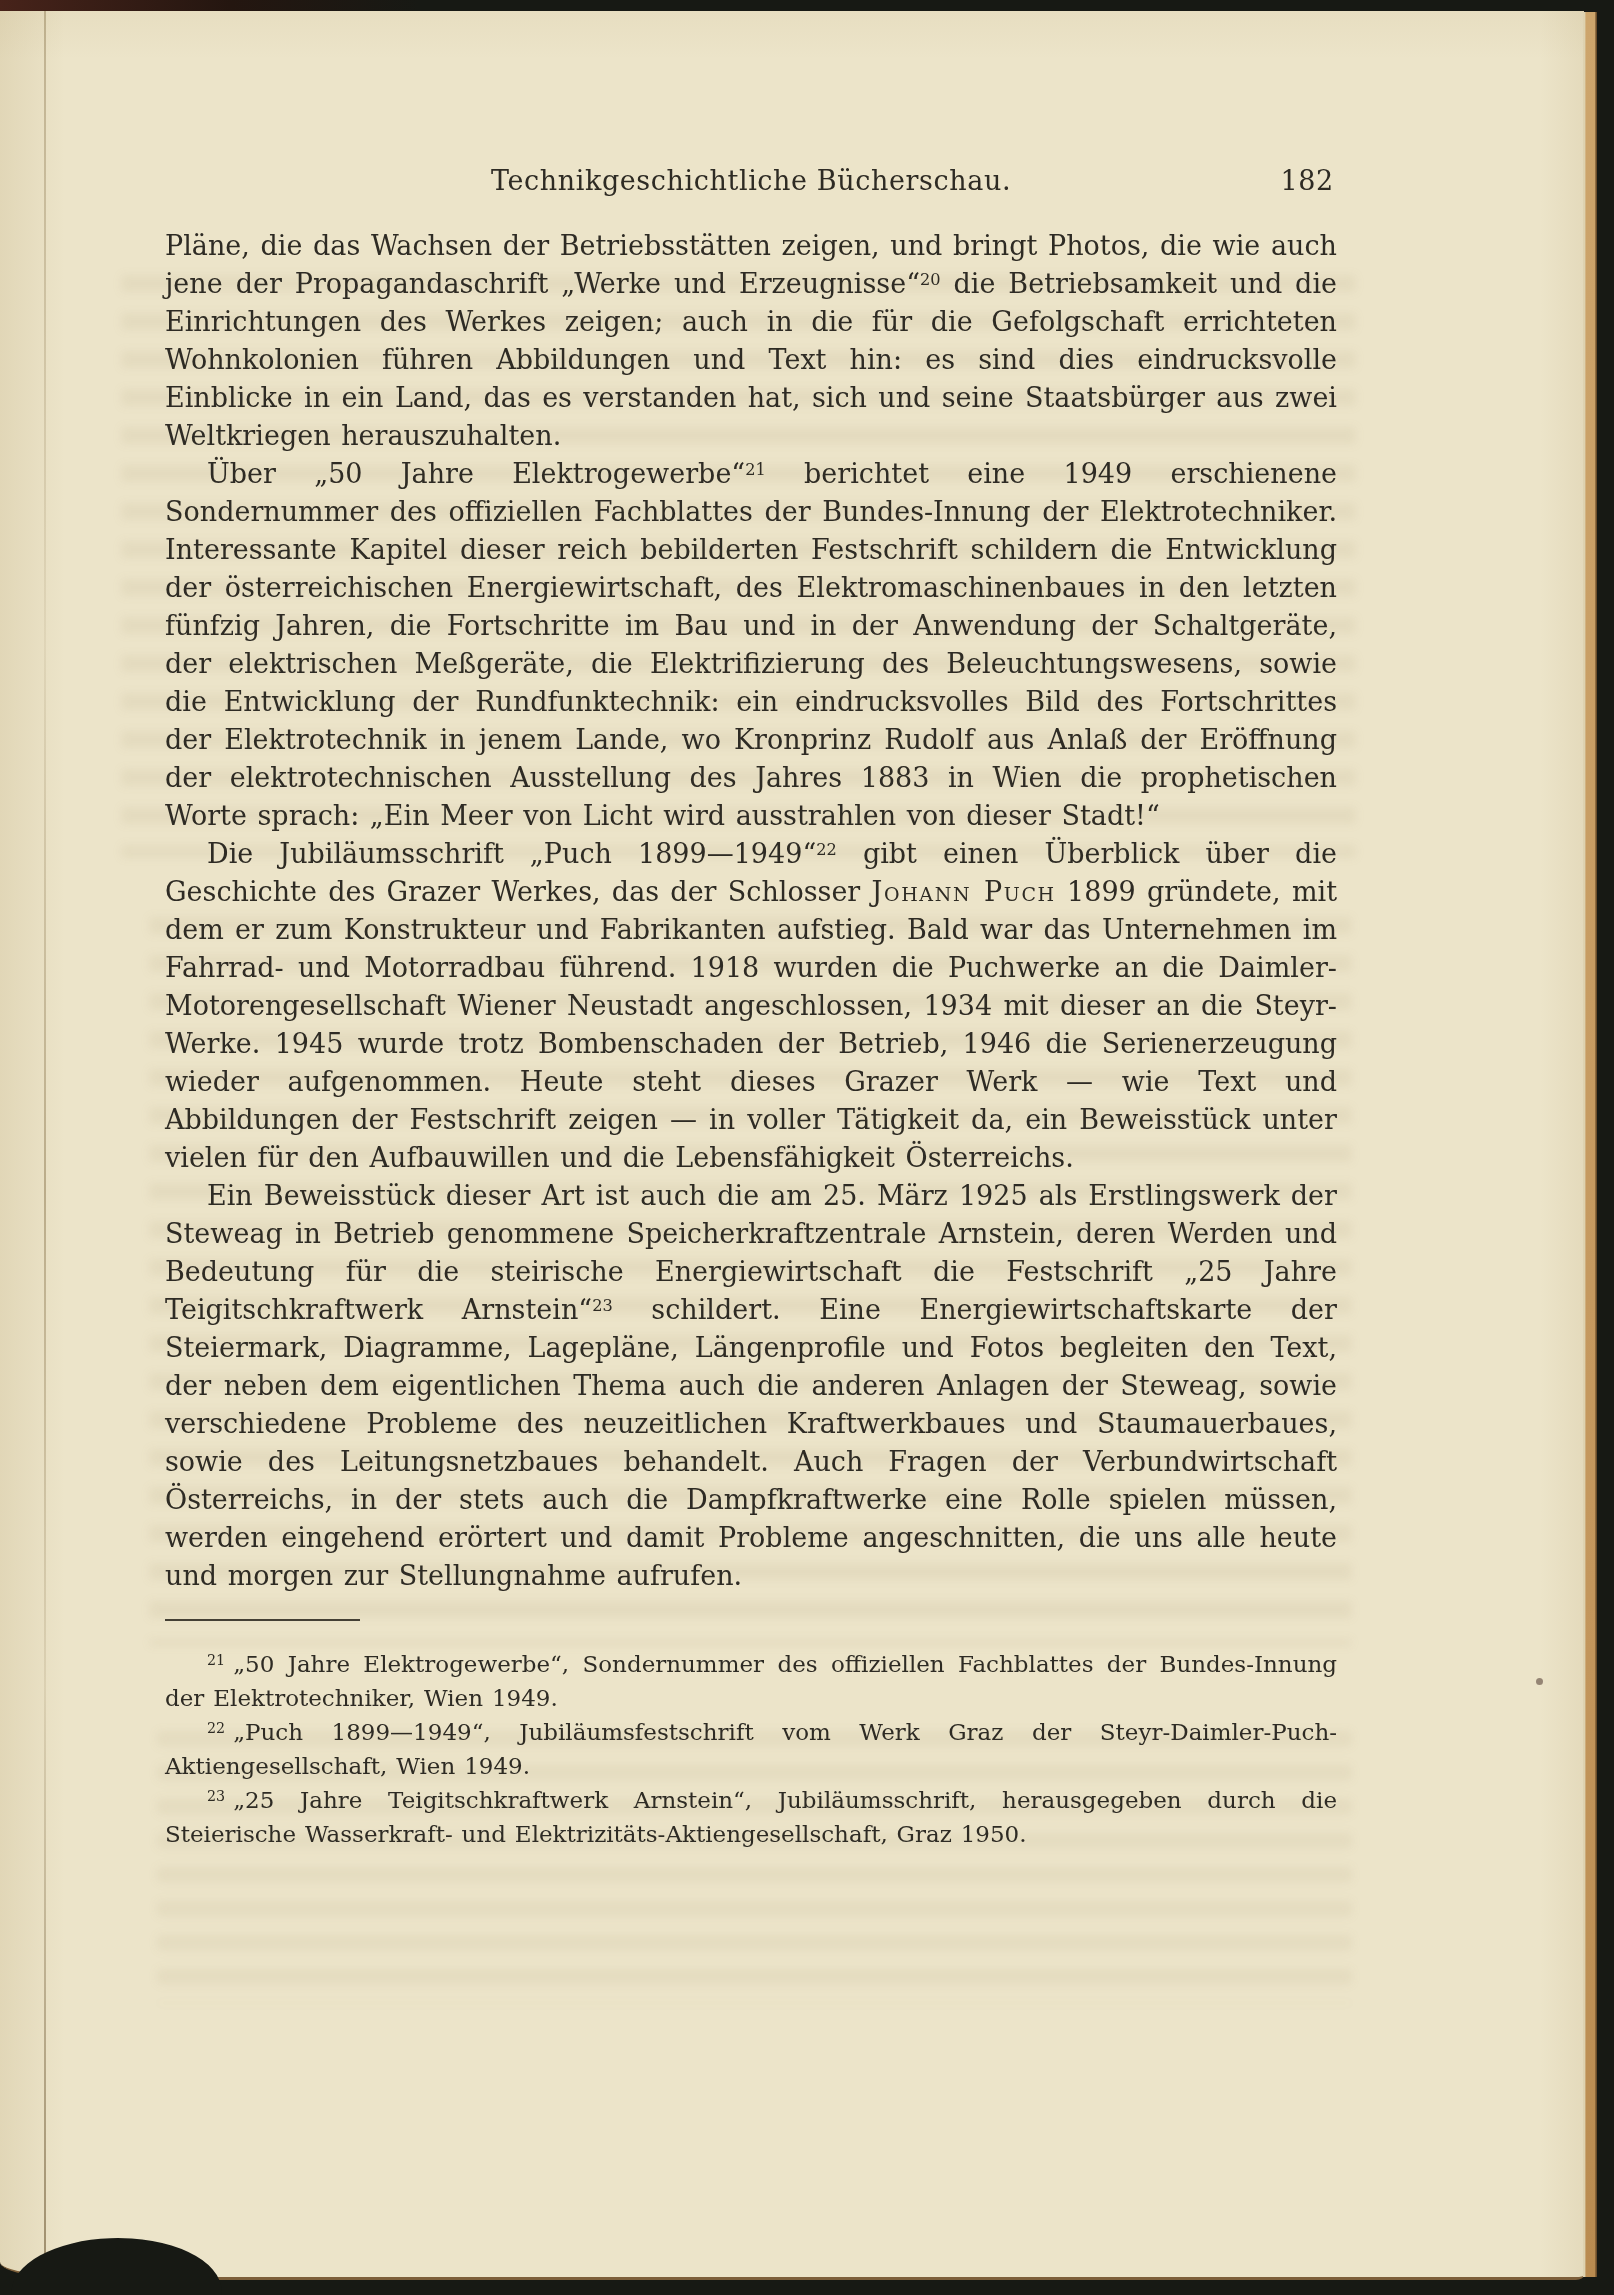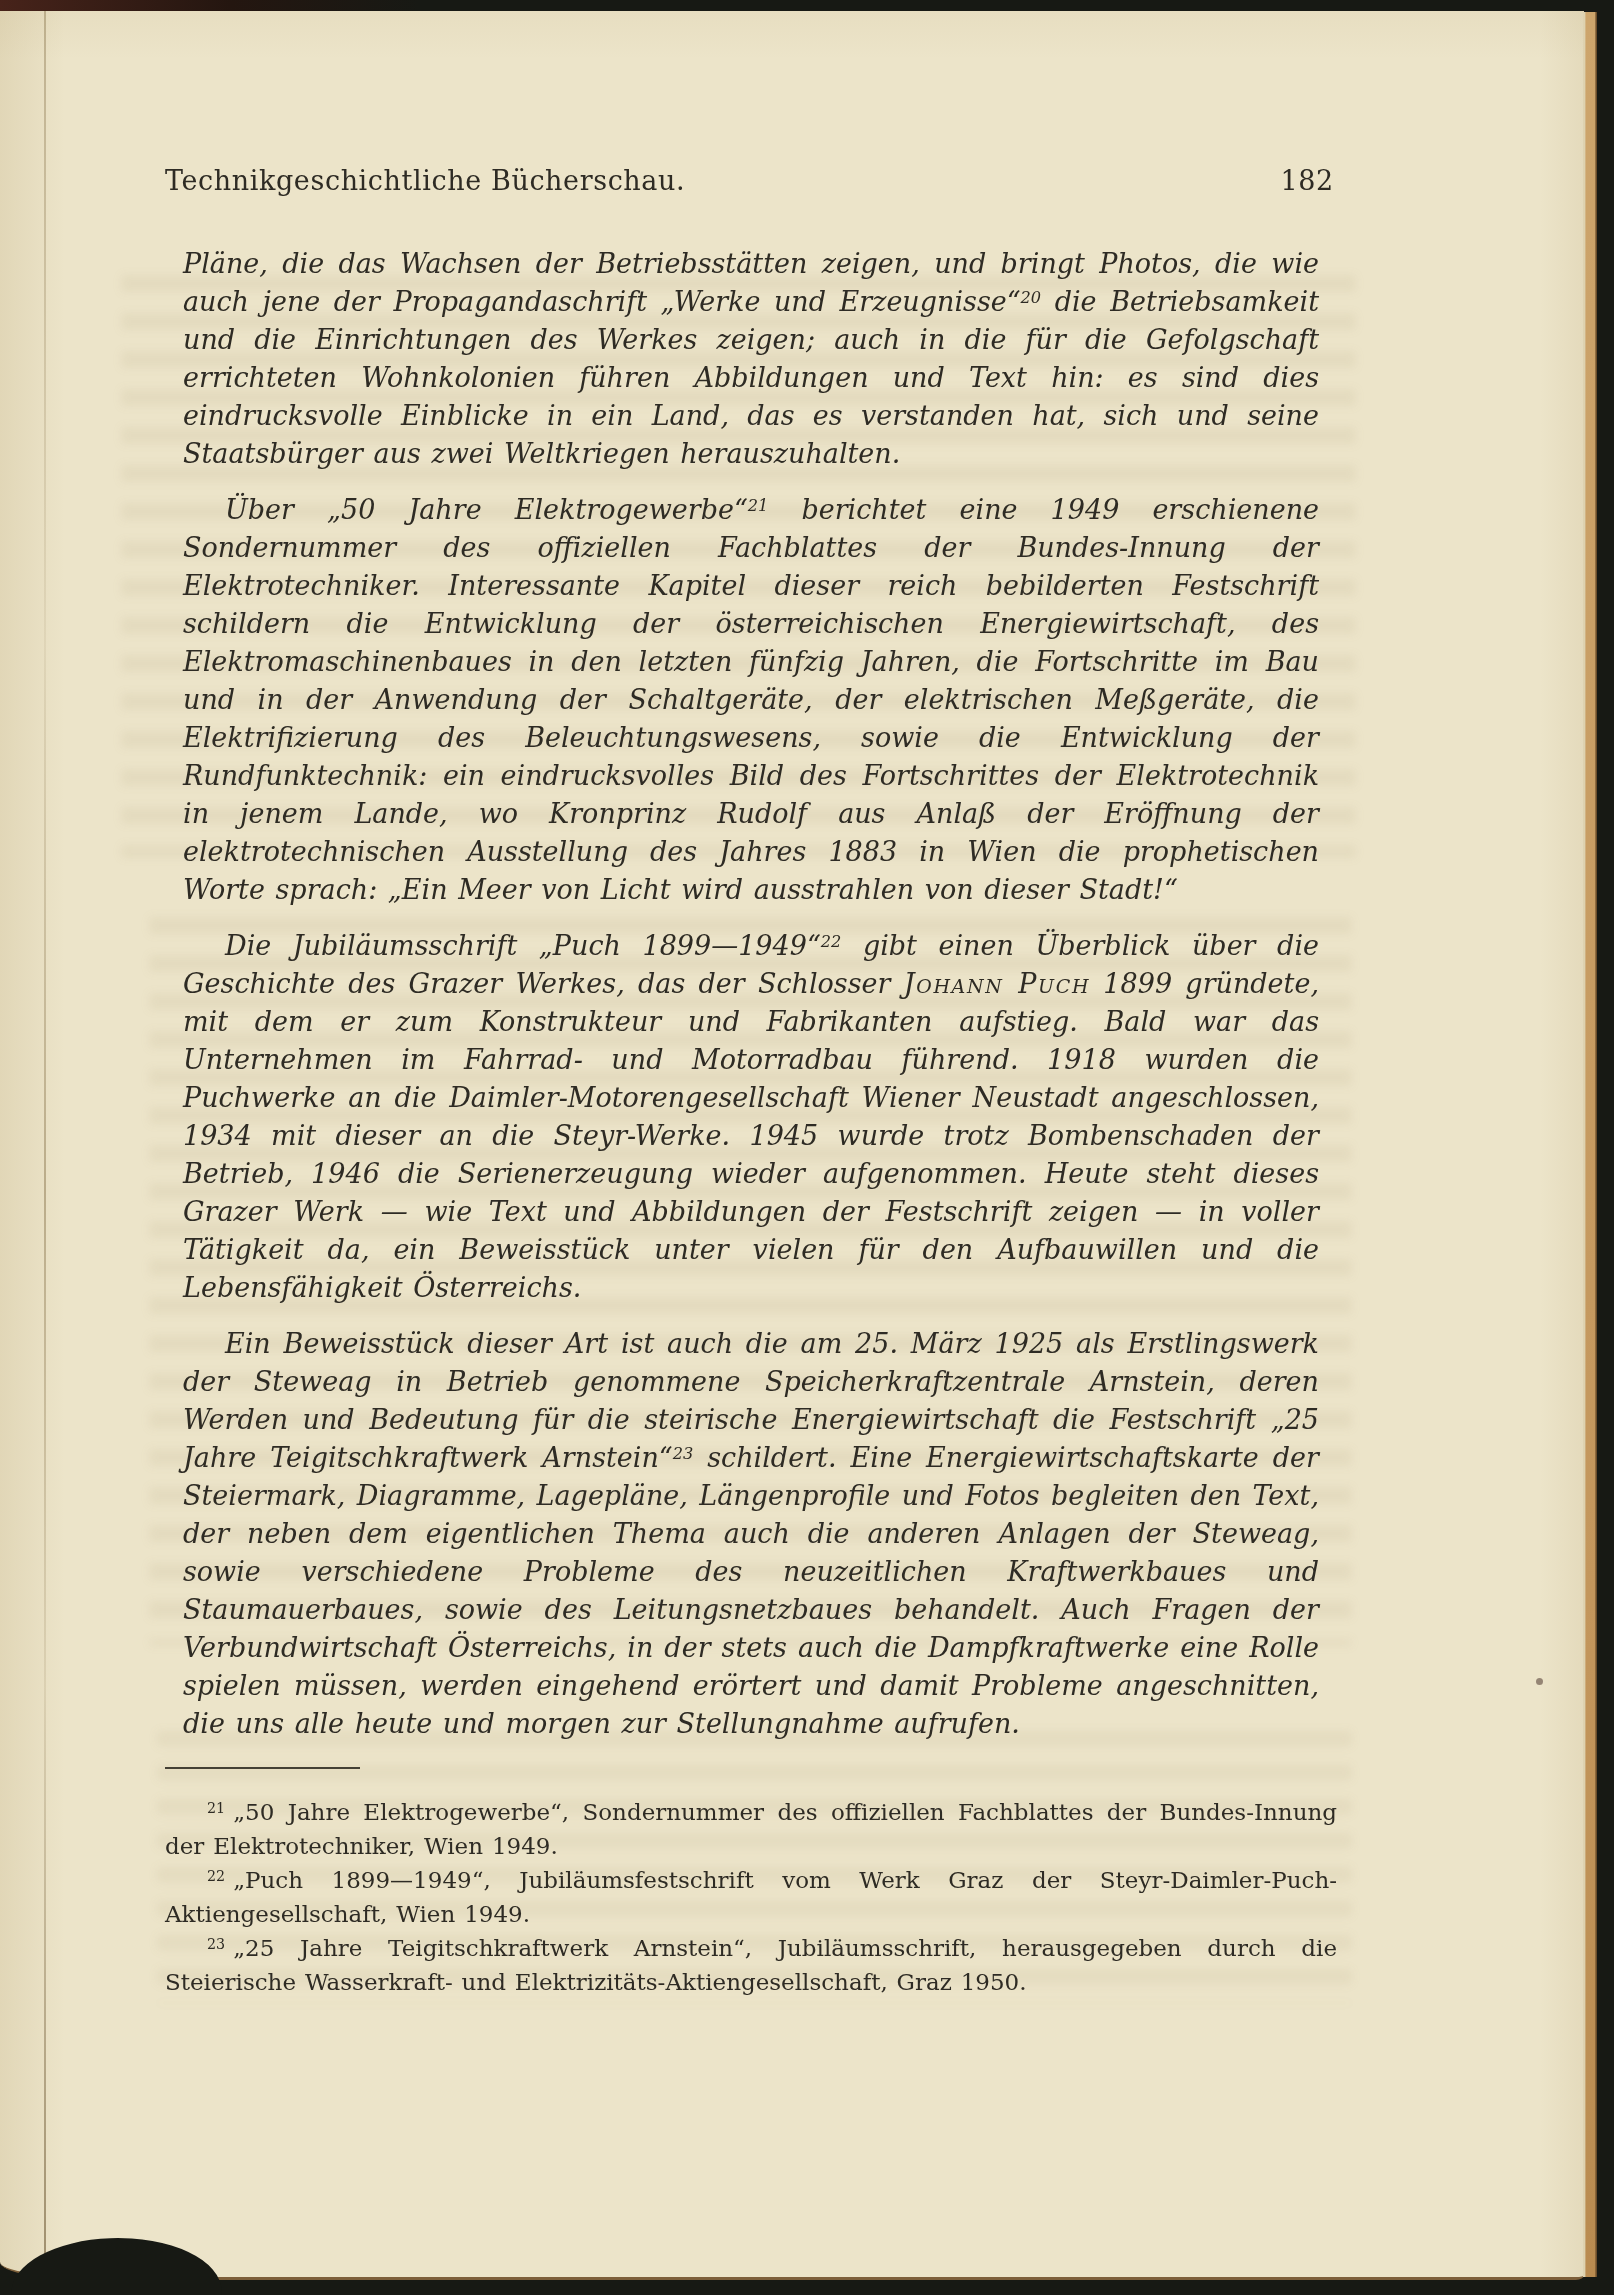--- a/index.html
+++ b/index.html
@@ -56,28 +56,28 @@
   .ghost-b{left:149px;top:896px;width:1203px;height:739px;}
   .ghost-c{left:157px;top:1711px;width:1195px;height:282px;
     background:repeating-linear-gradient(180deg,
       rgba(150,134,92,0) 0 7.3px,
       rgba(150,134,92,0.16) 10.5px 22.6px,
       rgba(150,134,92,0) 26px 34px);}
   .page-header{
     position:absolute;left:165px;top:154px;width:1172px;height:36px;
     font-size:27px;letter-spacing:0.6px;
   }
-  .running-title{position:absolute;left:0;right:0;}
+  .running-title{position:absolute;left:0;right:0;text-align:center;}
   .page-number{position:absolute;right:3.2px;top:0;}
   .text-block{
     position:absolute;left:165px;top:216px;width:1172px;
     font-size:27px;line-height:38px;
     text-align:justify;word-spacing:2px;
   }
-  .par{margin:18px;font-style:italic;}
+  .par{margin:0;}
   .par.indent{text-indent:42px;}
   .sup{font-size:0.60em;position:relative;top:-0.48em;line-height:0;}
   .sc{font-variant:small-caps;letter-spacing:0.06em;}
   .footnote-rule{
     width:195px;height:0;border-top:2.4px solid #444035;
     margin:24px 0 26px 0;
   }
   .footnote{
     margin:0;font-size:23px;line-height:34px;
     text-align:justify;text-indent:42px;word-spacing:1.6px;

